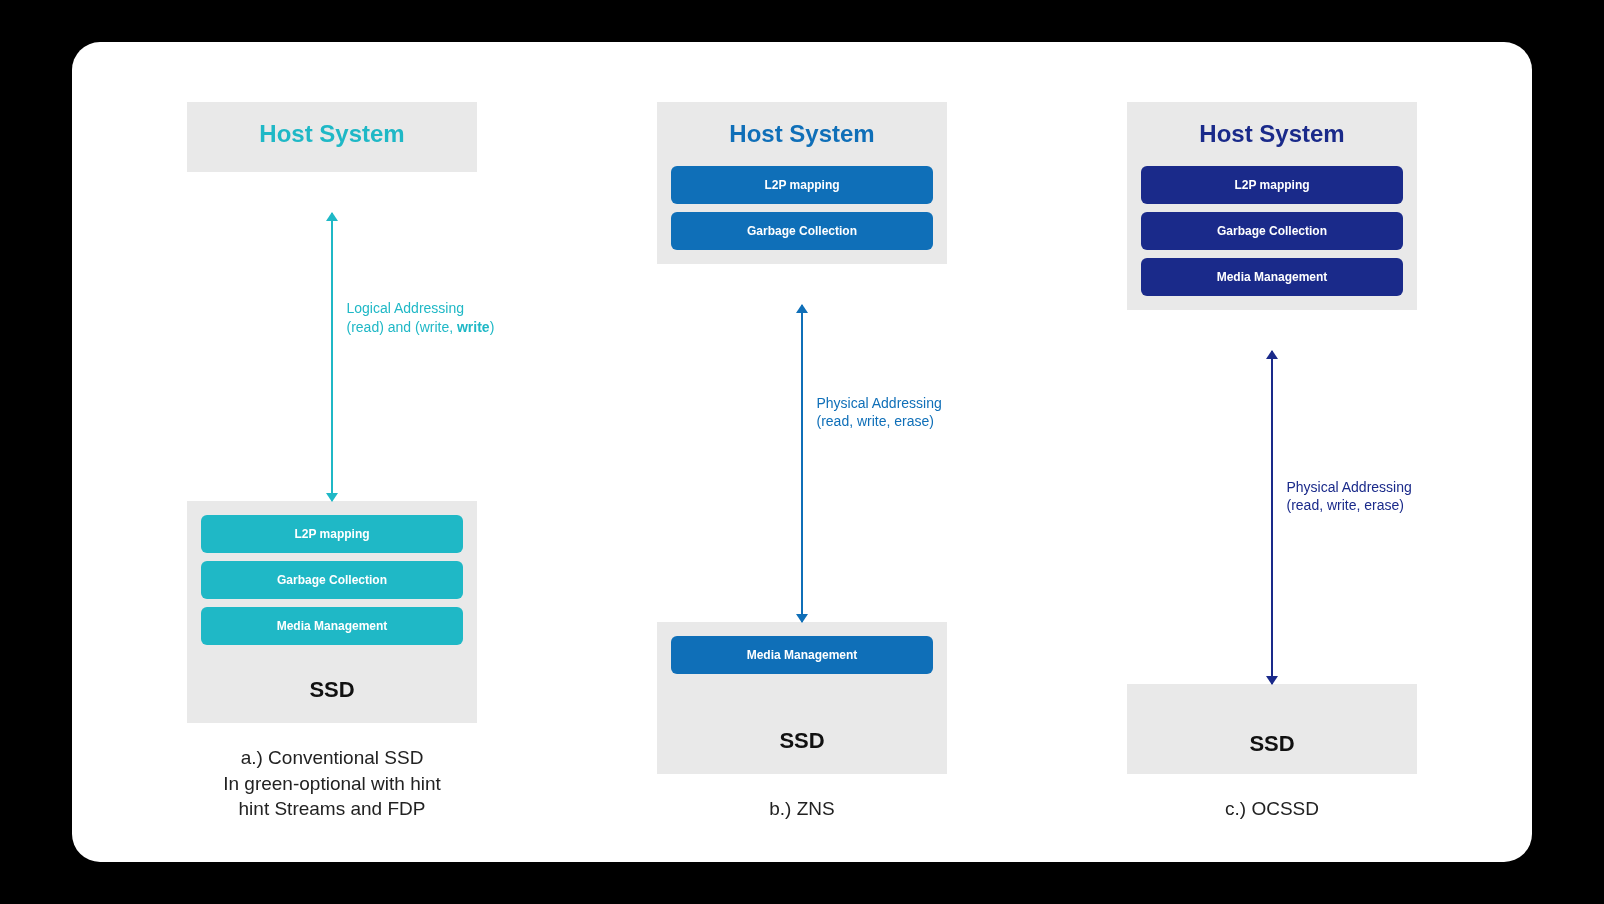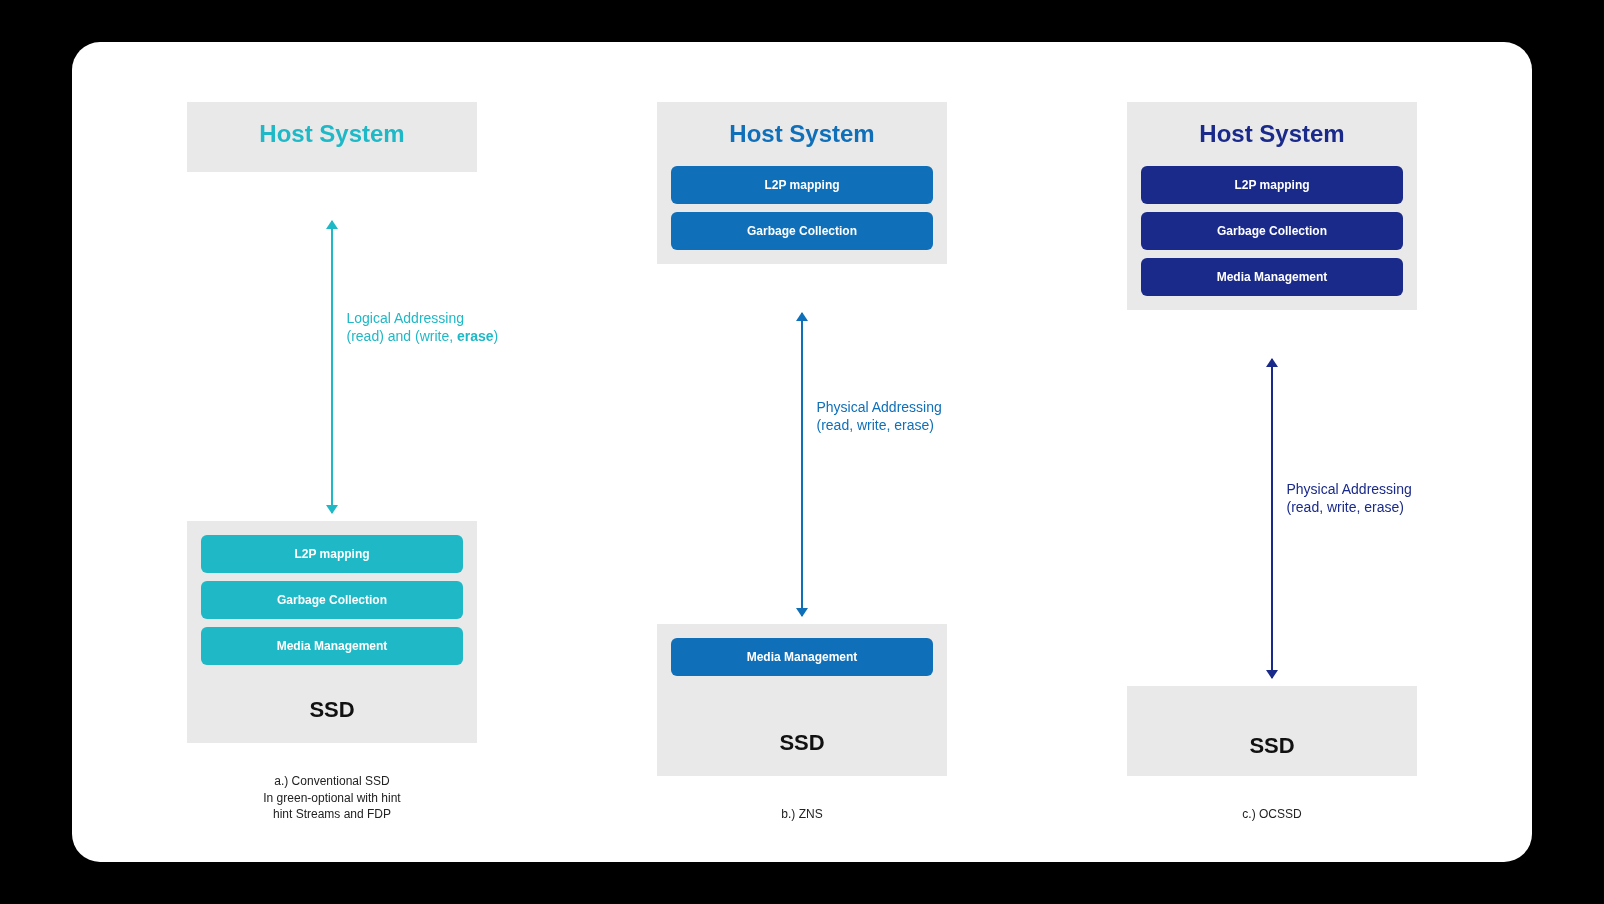--- a/index.html
+++ b/index.html
@@ -1,15 +1,15 @@
 <!DOCTYPE html>
 <html><head>
 <meta charset="utf-8">
 <style>
-  * { margin: 0; padding: 0; box-sizing: border-box; gap: 8px; }
+  * { margin: 0; padding: 0; box-sizing: border-box; }
   body {
     background: #000;
     width: 1604px;
     height: 904px;
     display: flex;
     align-items: center;
     justify-content: center;
     font-family: Arial, Helvetica, sans-serif;
   }
   .canvas {
@@ -93,21 +93,21 @@
     transform: translateX(-50%);
   }
   .arrow-label {
     position: absolute;
     left: 55%;
     font-size: 14px;
     line-height: 1.3;
     white-space: nowrap;
   }
   .caption {
-    font-size: 12px;
+    font-size: 19px;
     text-align: center;
     color: #222;
     margin-top: 22px;
     line-height: 1.35;
   }
   
   .c-teal { color: #1fb8c6; }
   .bg-teal { background: #1fb8c6; }
   .line-teal { background: #1fb8c6; }
   .ahd-teal { border-top: 9px solid #1fb8c6; }
@@ -144,21 +144,21 @@
     <div class="box host-box">
       <div class="host-title c-teal">Host System</div>
     </div>
 
     <div class="arrow-zone">
       <div class="arrow-line line-teal"></div>
       <div class="arrow-head-up ahu-teal"></div>
       <div class="arrow-head-down ahd-teal"></div>
       <div class="arrow-label c-teal" style="top:30%;">
         <span>Logical Addressing</span><br>
-        <span>(read) and (write, </span><span class="hint-bold">erase</span><span>)</span>
+        <span>(read) and (write, </span><span class="hint-bold">write</span><span>)</span>
       </div>
     </div>
 
     <div class="box ssd-box">
       <div class="pill bg-teal">L2P mapping</div>
       <div class="pill bg-teal">Garbage Collection</div>
       <div class="pill bg-teal">Media Management</div>
       <div class="ssd-label">SSD</div>
     </div>
 

